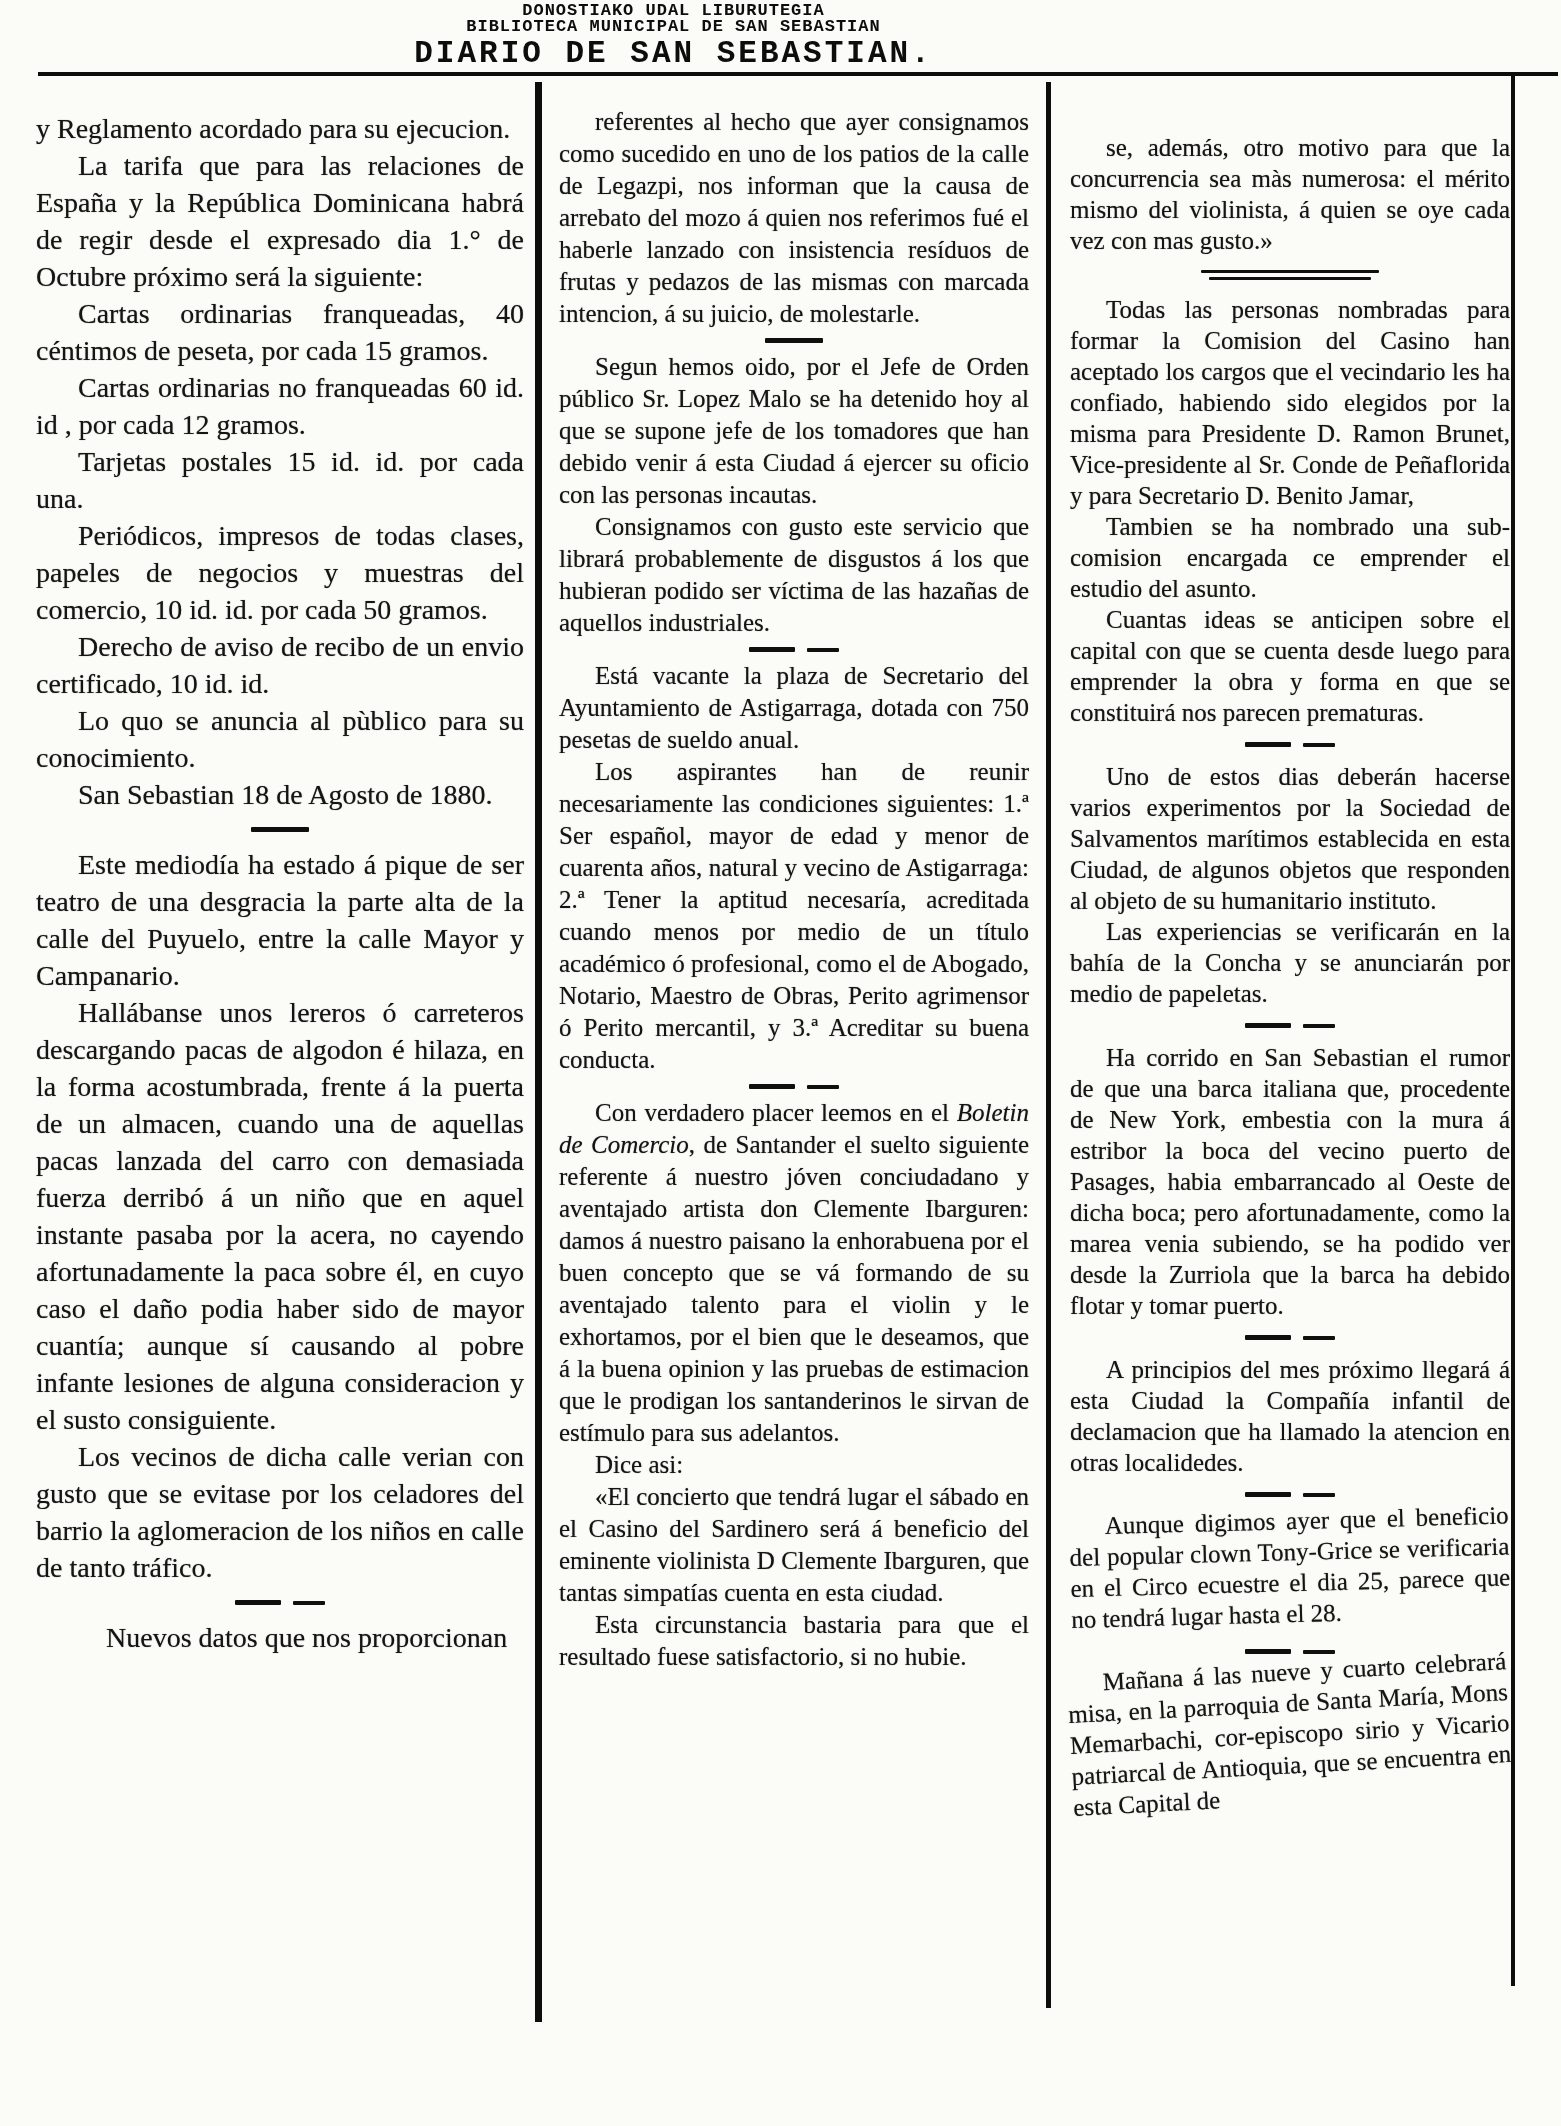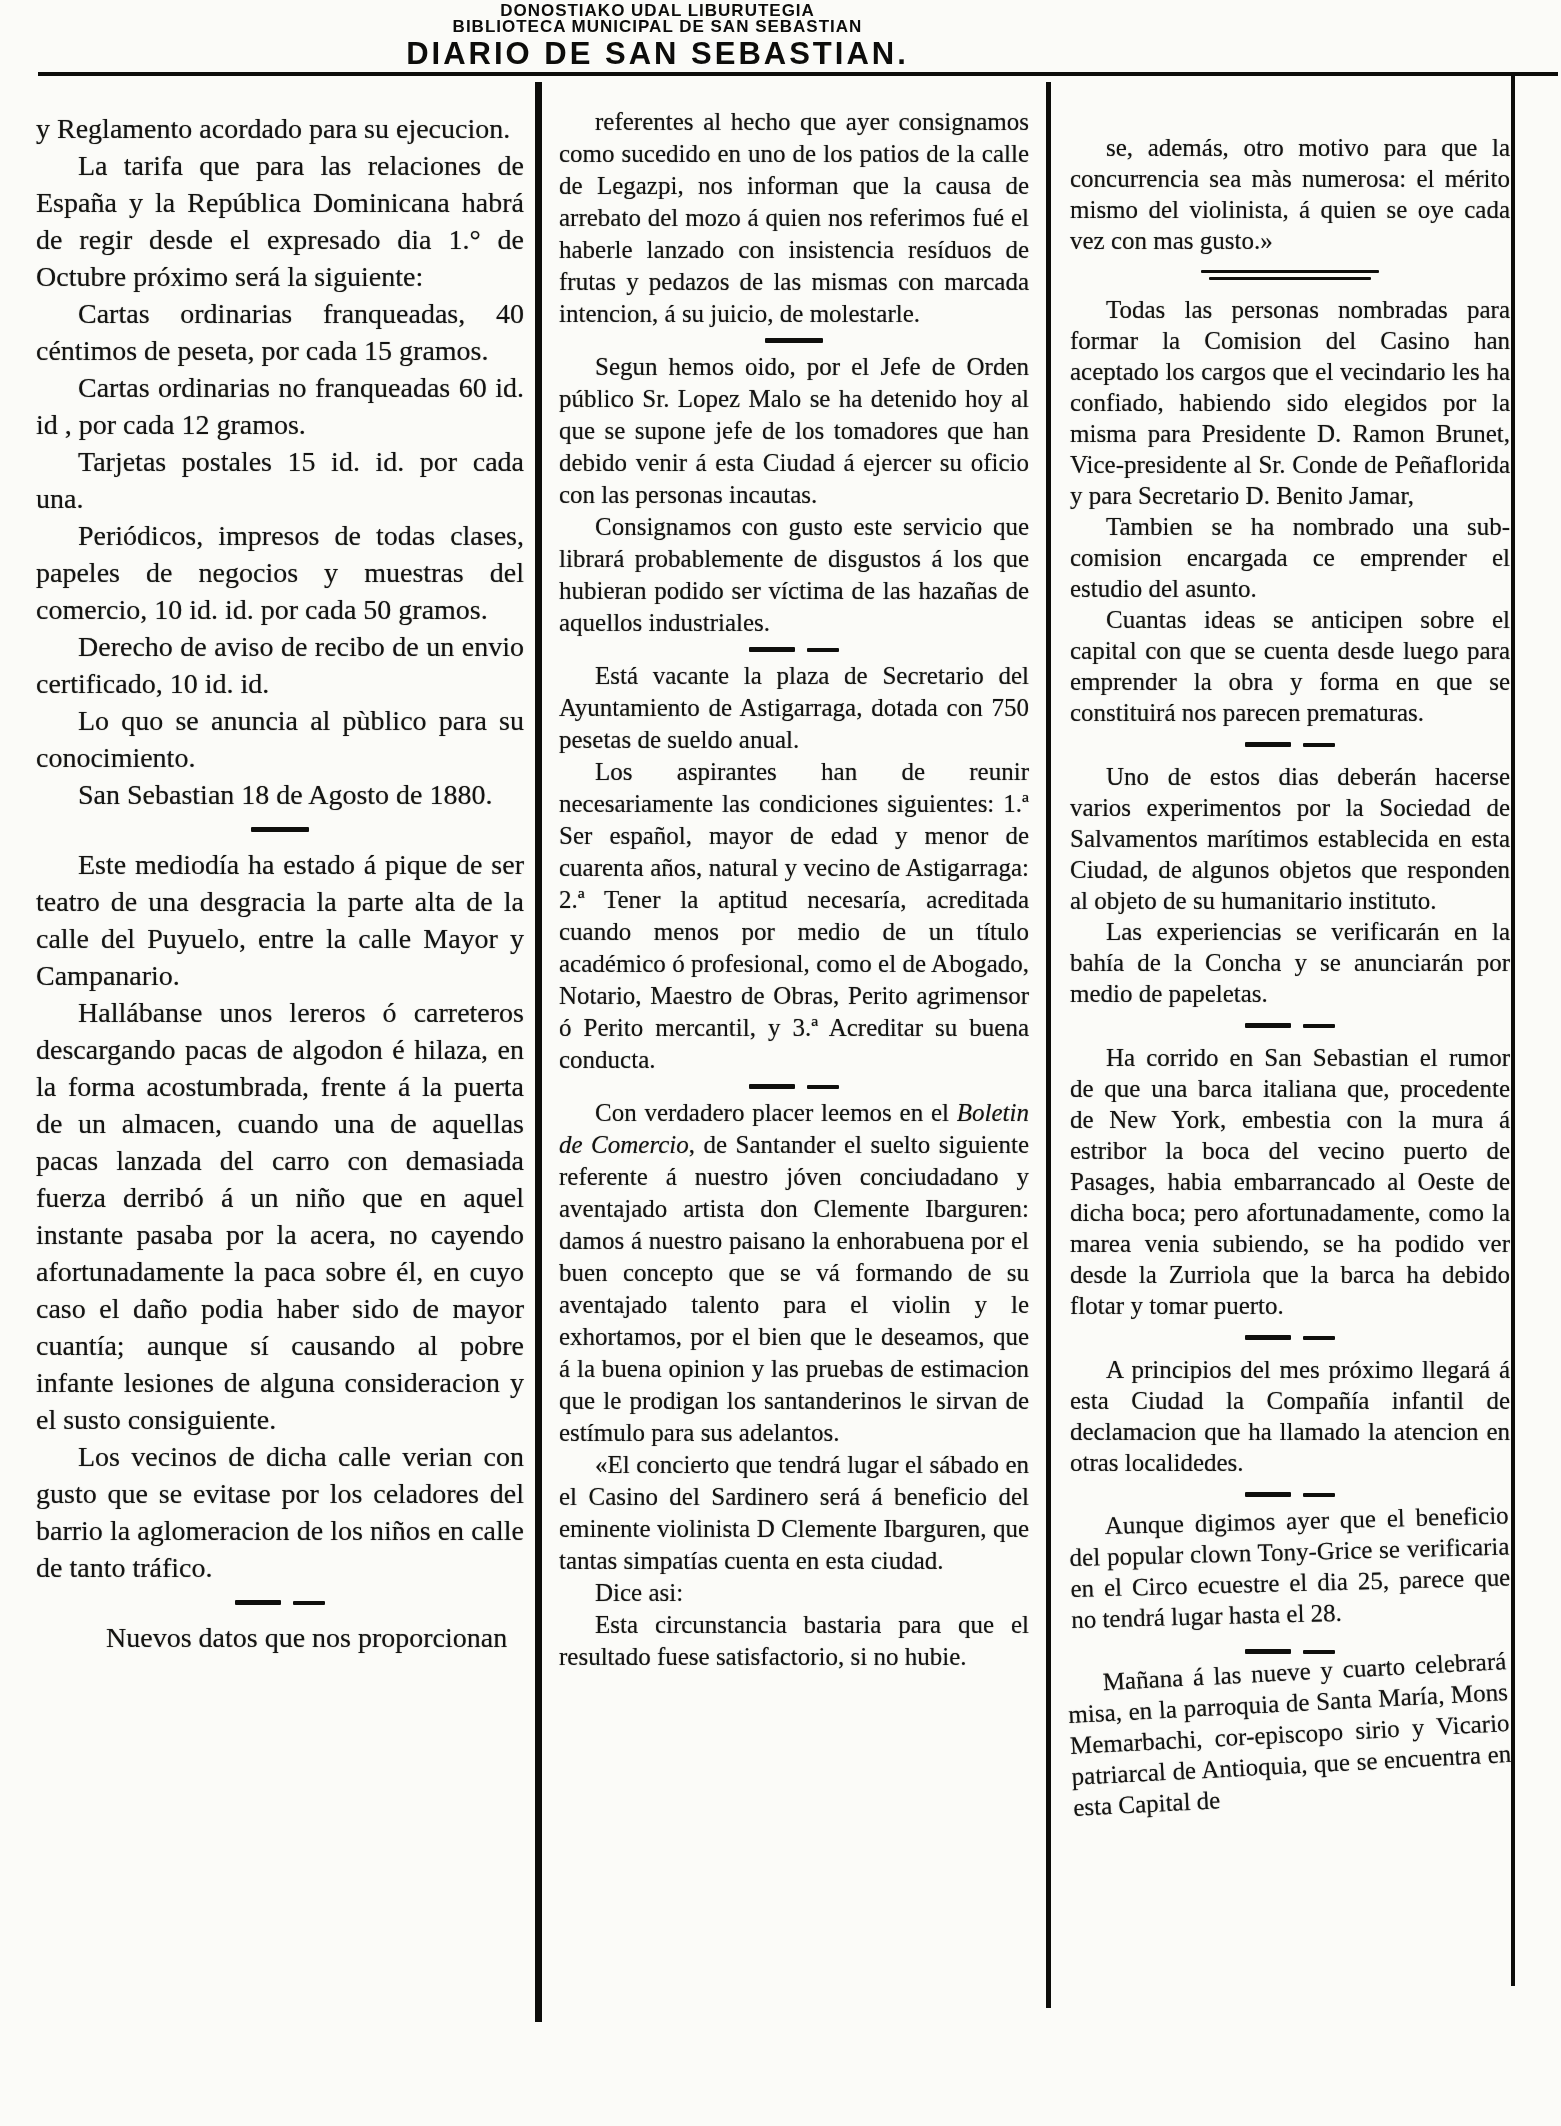--- a/index.html
+++ b/index.html
@@ -6,21 +6,21 @@
   body{
     width:1561px;height:2126px;position:relative;overflow:hidden;
     background:#f7f7f4;
     font-family:"Liberation Serif", serif;
     color:#141412;
   }
   .page{position:absolute;inset:0;background:#fbfbf8;}
   
   .masthead{
     position:absolute;left:0;top:3px;width:1315px;text-align:center;
-    font-family:Liberation Sans, sans-serif;font-weight:bold;color:#0d0d0b;
+    font-family:Liberation Mono, monospace;font-weight:bold;color:#0d0d0b;padding-left:16px;
   }
   .m-small{font-size:17px;line-height:16px;letter-spacing:1px;}
   .m-title{font-size:31px;line-height:34px;letter-spacing:3px;margin-top:2px;}
   
   .top-rule{position:absolute;left:38px;top:72px;width:1520px;height:4px;background:#0d0d0b;}
   .v-rule{position:absolute;background:#0d0d0b;}
   #divider-1{left:535px;top:82px;width:7px;height:1940px;}
   #divider-2{left:1046px;top:82px;width:5px;height:1926px;}
   #right-border{left:1511px;top:74px;width:4px;height:1912px;}
   
@@ -98,22 +98,22 @@
         <span class="d"></span>
         <span class="d"></span>
       </div>
       <p class="par">Está vacante la plaza de Secretario del Ayuntamiento de Astigarraga, dotada con 750 pesetas de sueldo anual.</p>
       <p class="par">Los aspirantes han de reunir necesariamente las condiciones siguientes: 1.ª Ser español, mayor de edad y menor de cuarenta años, natural y vecino de Astigarraga: 2.ª Tener la aptitud necesaría, acreditada cuando menos por medio de un título académico ó profesional, como el de Abogado, Notario, Maestro de Obras, Perito agrimensor ó Perito mercantil, y 3.ª Acreditar su buena conducta.</p>
       <div class="sep dashes">
         <span class="d"></span>
         <span class="d"></span>
       </div>
       <p class="par"><span>Con verdadero placer leemos en el </span><i>Boletin de Comercio</i><span>, de Santander el suelto siguiente referente á nuestro jóven conciudadano y aventajado artista don Clemente Ibarguren: damos á nuestro paisano la enhorabuena por el buen concepto que se vá formando de su aventajado talento para el violin y le exhortamos, por el bien que le deseamos, que á la buena opinion y las pruebas de estimacion que le prodigan los santanderinos le sirvan de estímulo para sus adelantos.</span></p>
+      <p class="par">Dice asi:</p>
       <p class="par">«El concierto que tendrá lugar el sábado en el Casino del Sardinero será á beneficio del eminente violinista D Clemente Ibarguren, que tantas simpatías cuenta en esta ciudad.</p>
-      <p class="par">Dice asi:</p>
       <p class="par">Esta circunstancia bastaria para que el resultado fuese satisfactorio, si no hubie.</p>
     </section>
   <section class="col" id="column-3">
       <p class="par noindent">se, además, otro motivo para que la concurrencia sea màs numerosa: el mérito mismo del violinista, á quien se oye cada vez con mas gusto.»</p>
       <div class="sep rules">
         <span class="d"></span>
         <span class="d"></span>
       </div>
       <p class="par">Todas las personas nombradas para formar la Comision del Casino han aceptado los cargos que el vecindario les ha confiado, habiendo sido elegidos por la misma para Presidente D. Ramon Brunet, Vice-presidente al Sr. Conde de Peñaflorida y para Secretario D. Benito Jamar,</p>
       <p class="par">Tambien se ha nombrado una sub-comision encargada ce emprender el estudio del asunto.</p>

